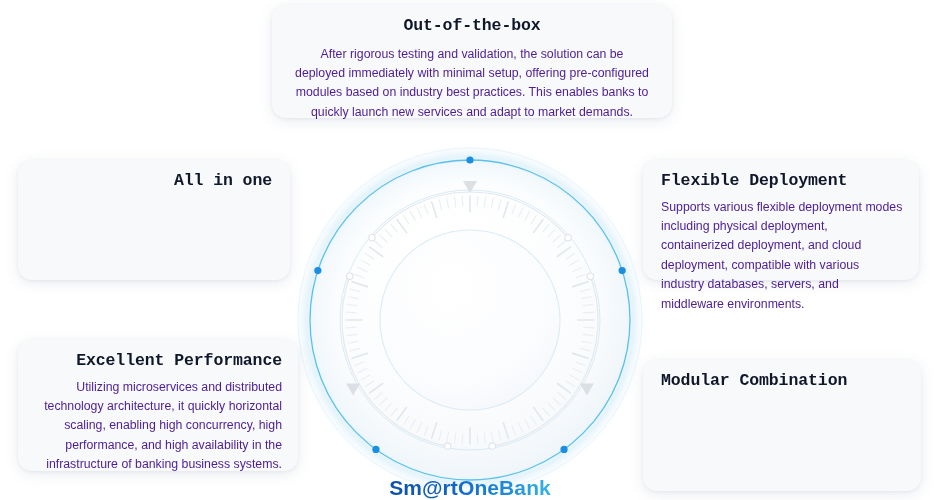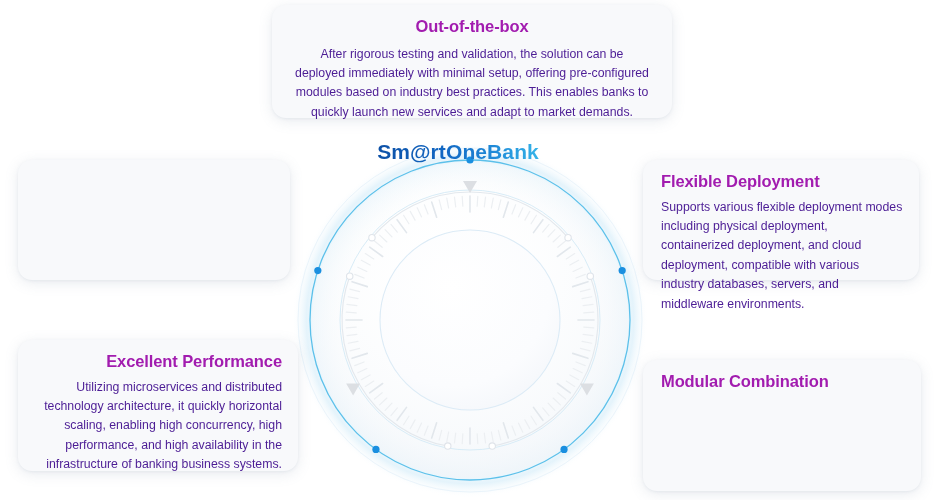--- a/index.html
+++ b/index.html
@@ -26,24 +26,25 @@
     position: absolute;
     background: #f8f9fb;
     border-radius: 14px;
     box-shadow: 0 3px 14px rgba(120, 135, 160, 0.16),
                 0 1px 3px rgba(120, 135, 160, 0.10);
     box-sizing: border-box;
   }
   .card-title {
     font-size: 16.5px;
     font-weight: bold;
-    color: #a21caf;
+    color: #0f172a;
     line-height: 1.25;
     margin: 0 0 6px 0;
     letter-spacing: -0.1px;
+    font-family: Liberation Mono, monospace;
   }
   .card-body {
     font-size: 12.3px;
     color: #4c1d95;
     line-height: 1.58;
     margin: 0;
   }
 
   .align-right { text-align: right; }
   .align-left  { text-align: left; }
@@ -79,26 +80,26 @@
     position: absolute;
     left: 290px;
     top: 140px;
     width: 360px;
     height: 360px;
   }
   #emblem svg { display: block; }
 
   #brand-label {
     position: absolute;
-    left: 278px;
+    left: 290px;
     top: 140px;
     width: 360px;
     height: 360px;
     display: flex;
-    align-items: flex-start;
+    align-items: flex-end;
     justify-content: center;
     pointer-events: none;
   }
   #brand-text {
     font-size: 21px;
     font-weight: bold;
     letter-spacing: 0.1px;
     background: linear-gradient(90deg, #0d50a6 0%, #1268c4 42%, #1f8ad8 72%, #35b3e8 100%);
     -webkit-background-clip: text;
     background-clip: text;
@@ -277,20 +278,21 @@
   <div id="brand-label">
     <span id="brand-text">Sm@rtOneBank</span>
   </div>
 
   <div class="card align-center" id="card-out-of-the-box">
     <h3 class="card-title">Out-of-the-box</h3>
     <p class="card-body">After rigorous testing and validation, the solution can be deployed immediately with minimal setup, offering pre-configured modules based on industry best practices. This enables banks to quickly launch new services and adapt to market demands.</p>
   </div>
 
   <div class="card align-right" id="card-all-in-one">
+    <h3 class="card-title">All in one</h3>
   </div>
 
   <div class="card align-left" id="card-flexible-deployment">
     <h3 class="card-title">Flexible Deployment</h3>
     <p class="card-body">Supports various flexible deployment modes including physical deployment, containerized deployment, and cloud deployment, compatible with various industry databases, servers, and middleware environments.</p>
   </div>
 
   <div class="card align-right" id="card-excellent-performance">
     <h3 class="card-title">Excellent Performance</h3>
     <p class="card-body">Utilizing microservices and distributed technology architecture, it quickly horizontal scaling, enabling high concurrency, high performance, and high availability in the infrastructure of banking business systems.</p>

